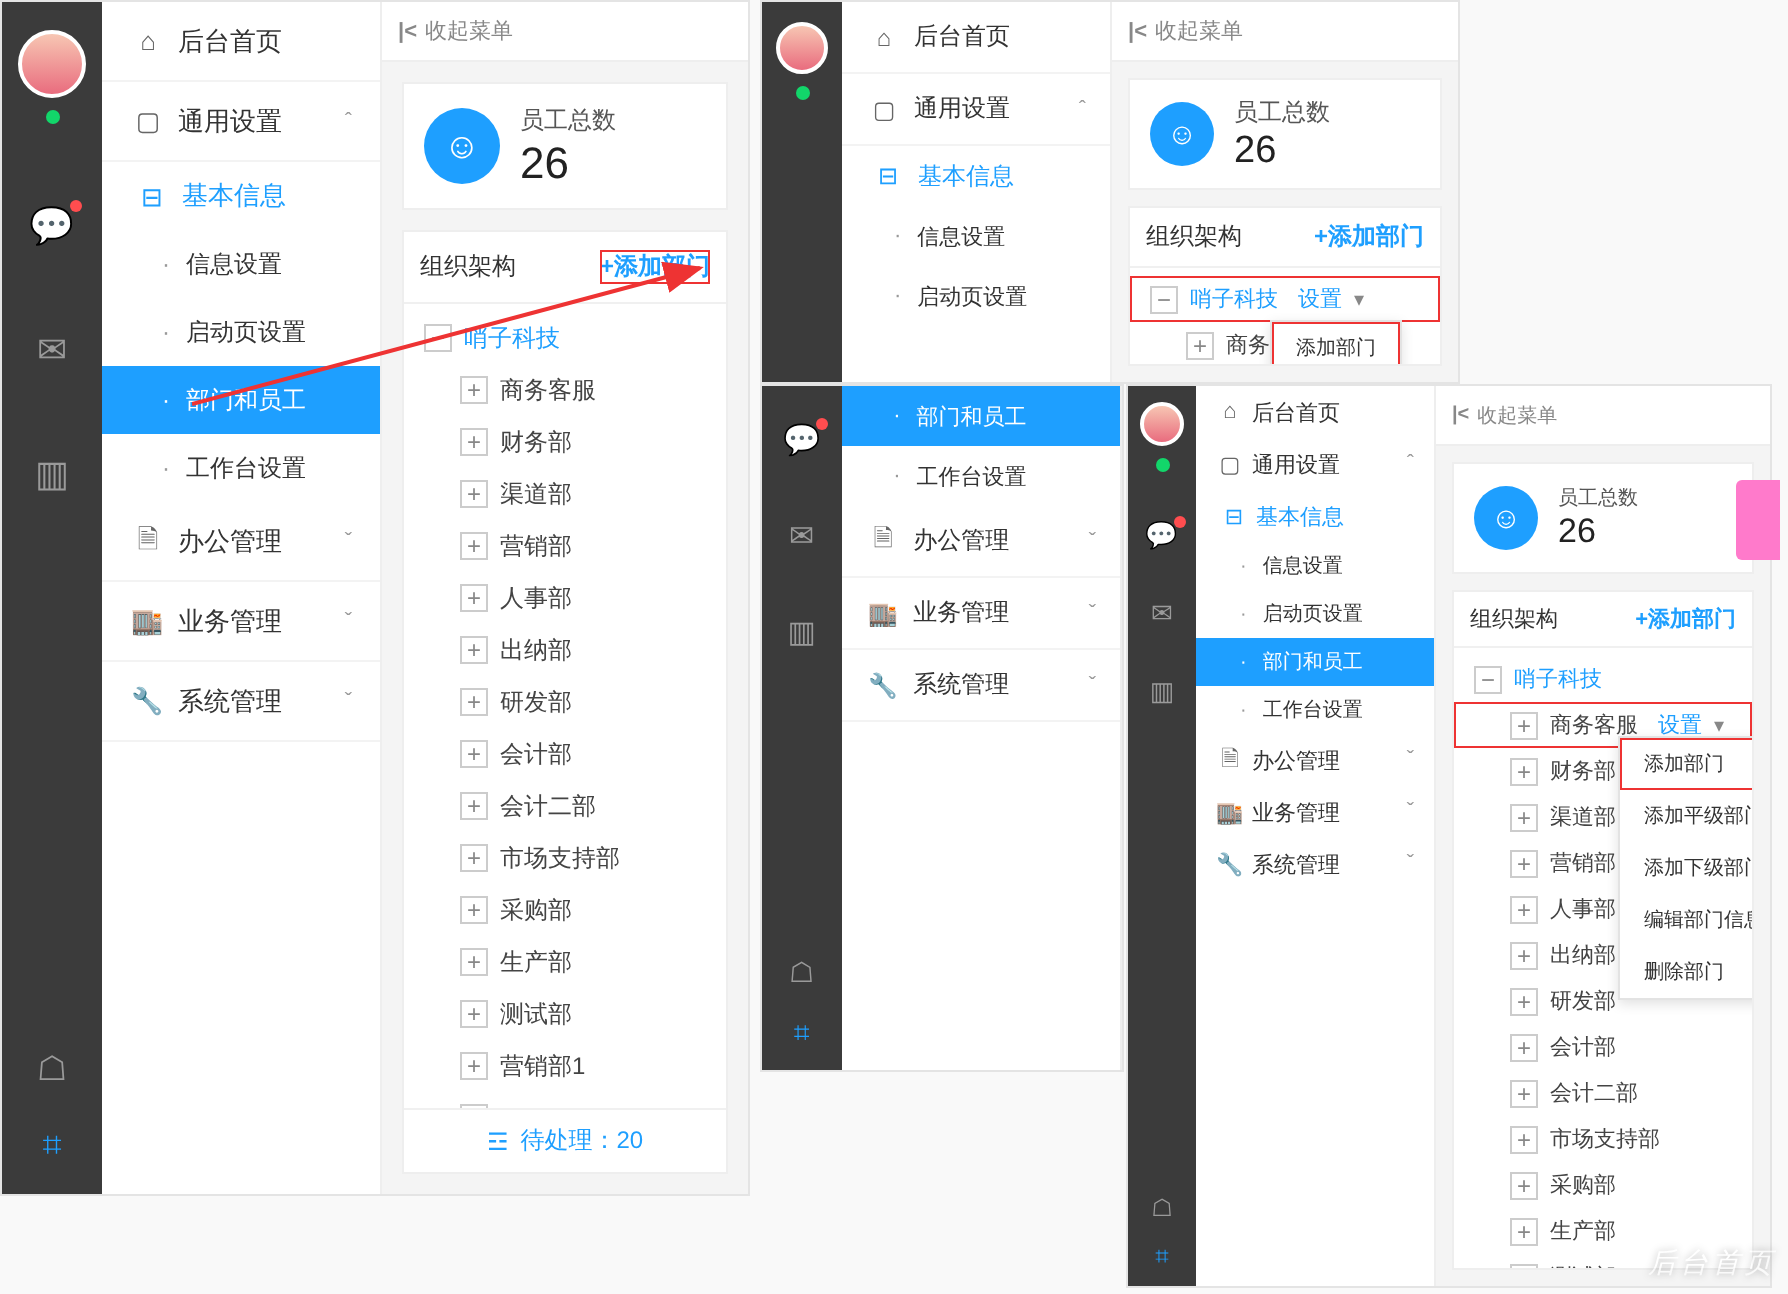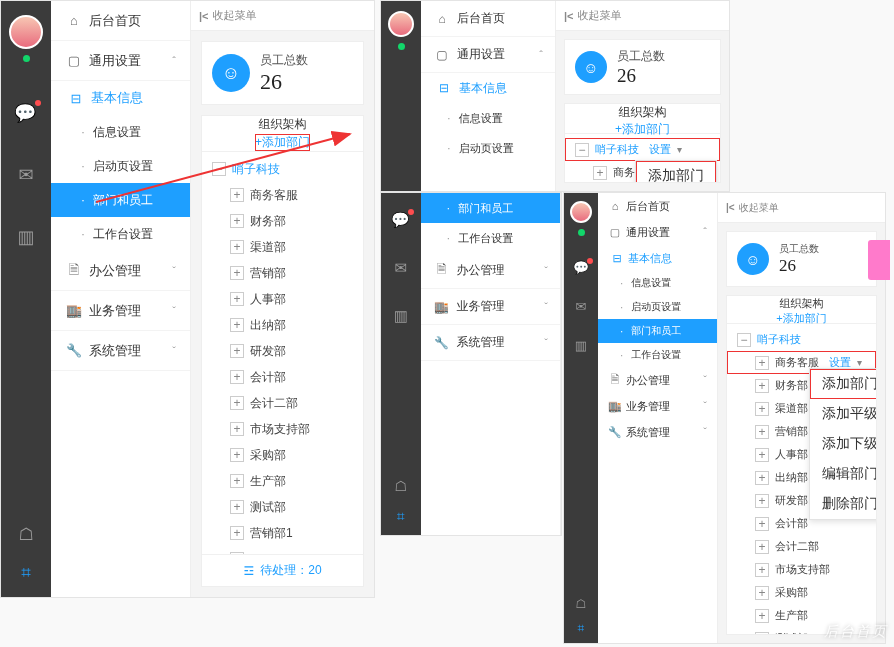--- a/index.html
+++ b/index.html
@@ -30,43 +30,43 @@
   .nav .active::before { color:#fff; }
 
   
   .content     { flex:1; background:#f4f4f4; display:flex; flex-direction:column; min-width:0; }
   .collapse    { height:30px; background:#fff; font-size:11px; color:#888; display:flex; align-items:center; padding:0 8px; border-bottom:1px solid #eee; }
   .collapse .k { font-weight:bold; margin-right:4px; font-family:Arial; }
 
   .countcard   { margin:10px; background:#fff; border:1px solid #eee; height:64px; display:flex; align-items:center; position:relative; }
   .countcard .circle{ width:38px; height:38px; border-radius:50%; background:#1e9fff; color:#fff; font-size:18px; display:flex; align-items:center; justify-content:center; margin:0 10px; }
   .countcard .lbl { font-size:12px; color:#555; }
-  .countcard .num { font-size:22px; color:#222;font-family:Liberation Serif, serif; }
+  .countcard .num { font-size:22px; color:#222; }
   .countcard.short { height:56px; margin:8px; }
   .countcard.short .circle { width:32px; height:32px; font-size:15px; }
   .pinkbtn     { position:absolute; right:-14px; top:8px; width:22px; height:40px; background:#ff7acb; border-radius:3px 0 0 3px; }
 
   .orgcard     { margin:0 10px 10px; background:#fff; border:1px solid #eee; flex:1; display:flex; flex-direction:column; min-height:0; }
   .orgcard.short { margin:0 8px 8px; }
-  .orghead     { display:flex; justify-content:space-between; align-items:center; height:36px; padding:0 8px; font-size:12px; border-bottom:1px solid #f0f0f0;flex-direction:column; }
+  .orghead     { display:flex; justify-content:space-between; align-items:center; height:36px; padding:0 8px; font-size:12px; border-bottom:1px solid #f0f0f0; }
   .orghead .title{ color:#333; }
-  .orghead .add  { color:#1e9fff; cursor:pointer; }
+  .orghead .add  { color:#1e9fff; cursor:pointer;font-weight:bold; }
   .rbox        { outline:1.5px solid #e33; outline-offset:-1px; }
 
   .tree        { flex:1; overflow:auto; padding:4px 0; }
   .tnode       { display:flex; align-items:center; height:26px; font-size:12px; color:#444; cursor:pointer; white-space:nowrap; }
   .tnode.sm    { height:23px; font-size:11px; }
   .tnode .pm   { width:14px; height:14px; border:1px solid #ccc; color:#888; font-size:12px; line-height:12px; text-align:center; margin-right:6px; }
   .tnode .pm.minus{ color:#888; }
   .tnode.root  { color:#1e9fff; padding-left:10px; }
   .tnode.lvl1  { padding-left:28px; }
   .tnode .opt  { margin-left:10px; color:#1e9fff; cursor:pointer; }
   .tnode .arr  { margin-left:6px; color:#888; font-size:10px; }
 
-  .ctxmenu     { position:absolute; background:#fff; border:1px solid #e3e3e3; box-shadow:0 2px 6px rgba(0,0,0,.12); font-size:14px; color:#333; z-index:10; }
+  .ctxmenu     { position:absolute; background:#fff; border:1px solid #e3e3e3; box-shadow:0 2px 6px rgba(0,0,0,.12); font-size:10px; color:#333; z-index:10; }
   .ctxmenu div { padding:6px 12px; cursor:pointer; white-space:nowrap; }
   .ctxmenu div.hl { outline:1.5px solid #e33; outline-offset:-1px; }
 
   .pending     { height:32px; border-top:1px solid #f0f0f0; display:flex; align-items:center; justify-content:center; font-size:12px; color:#1e9fff; }
 
   
   .arrow { position:absolute; pointer-events:none; z-index:20; }
 
   
   .nav.sm .row { height:36px; font-size:12px; padding:0 12px; }

